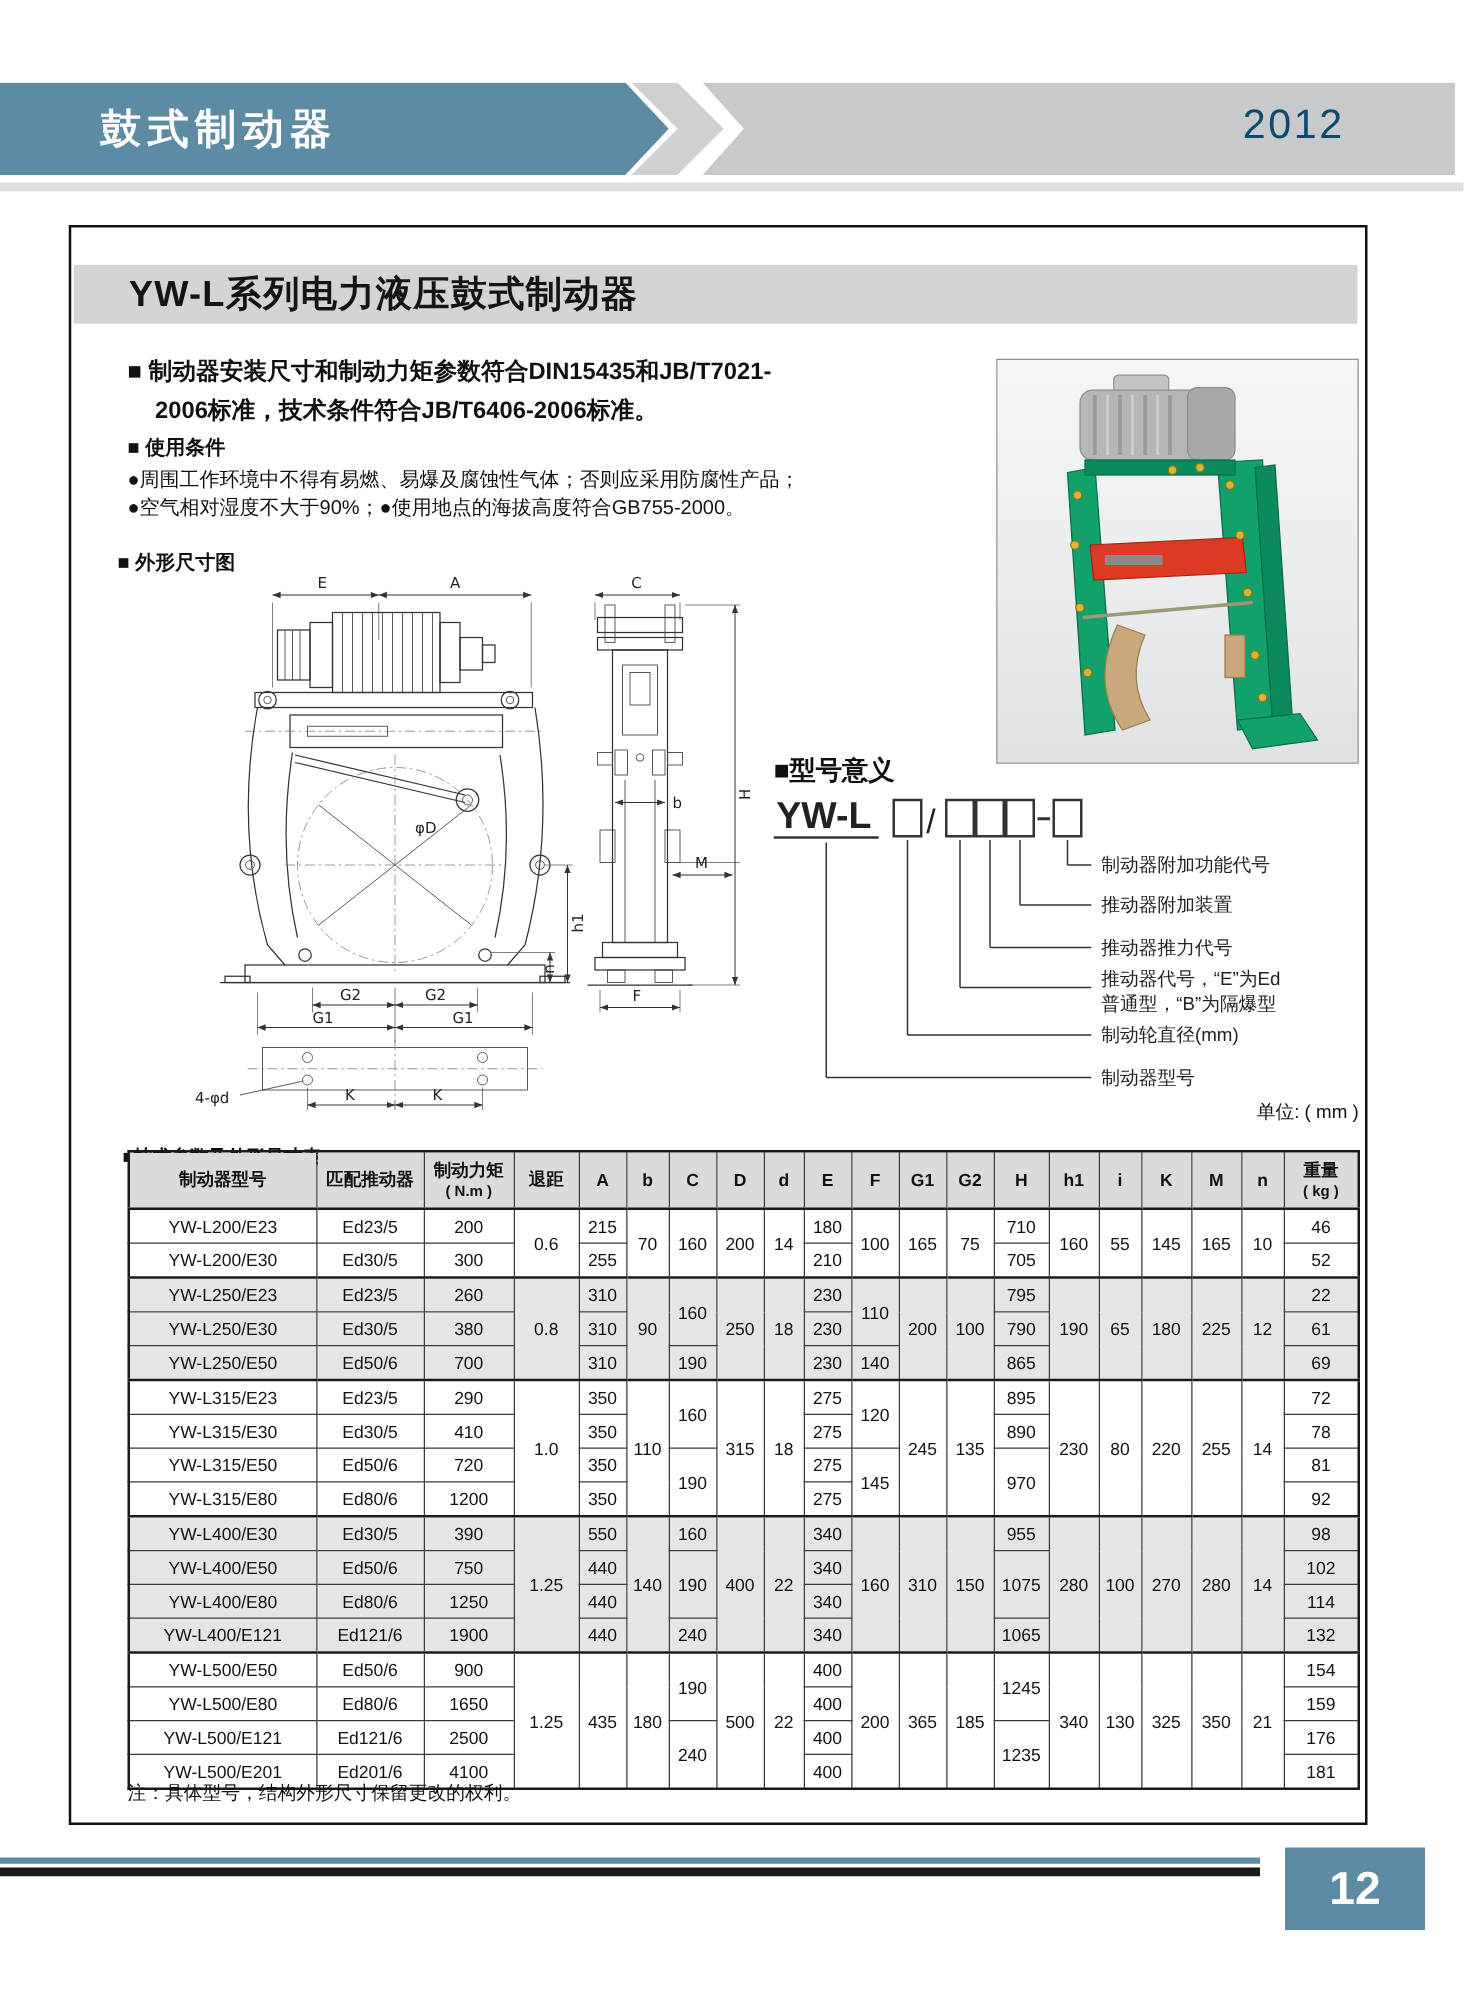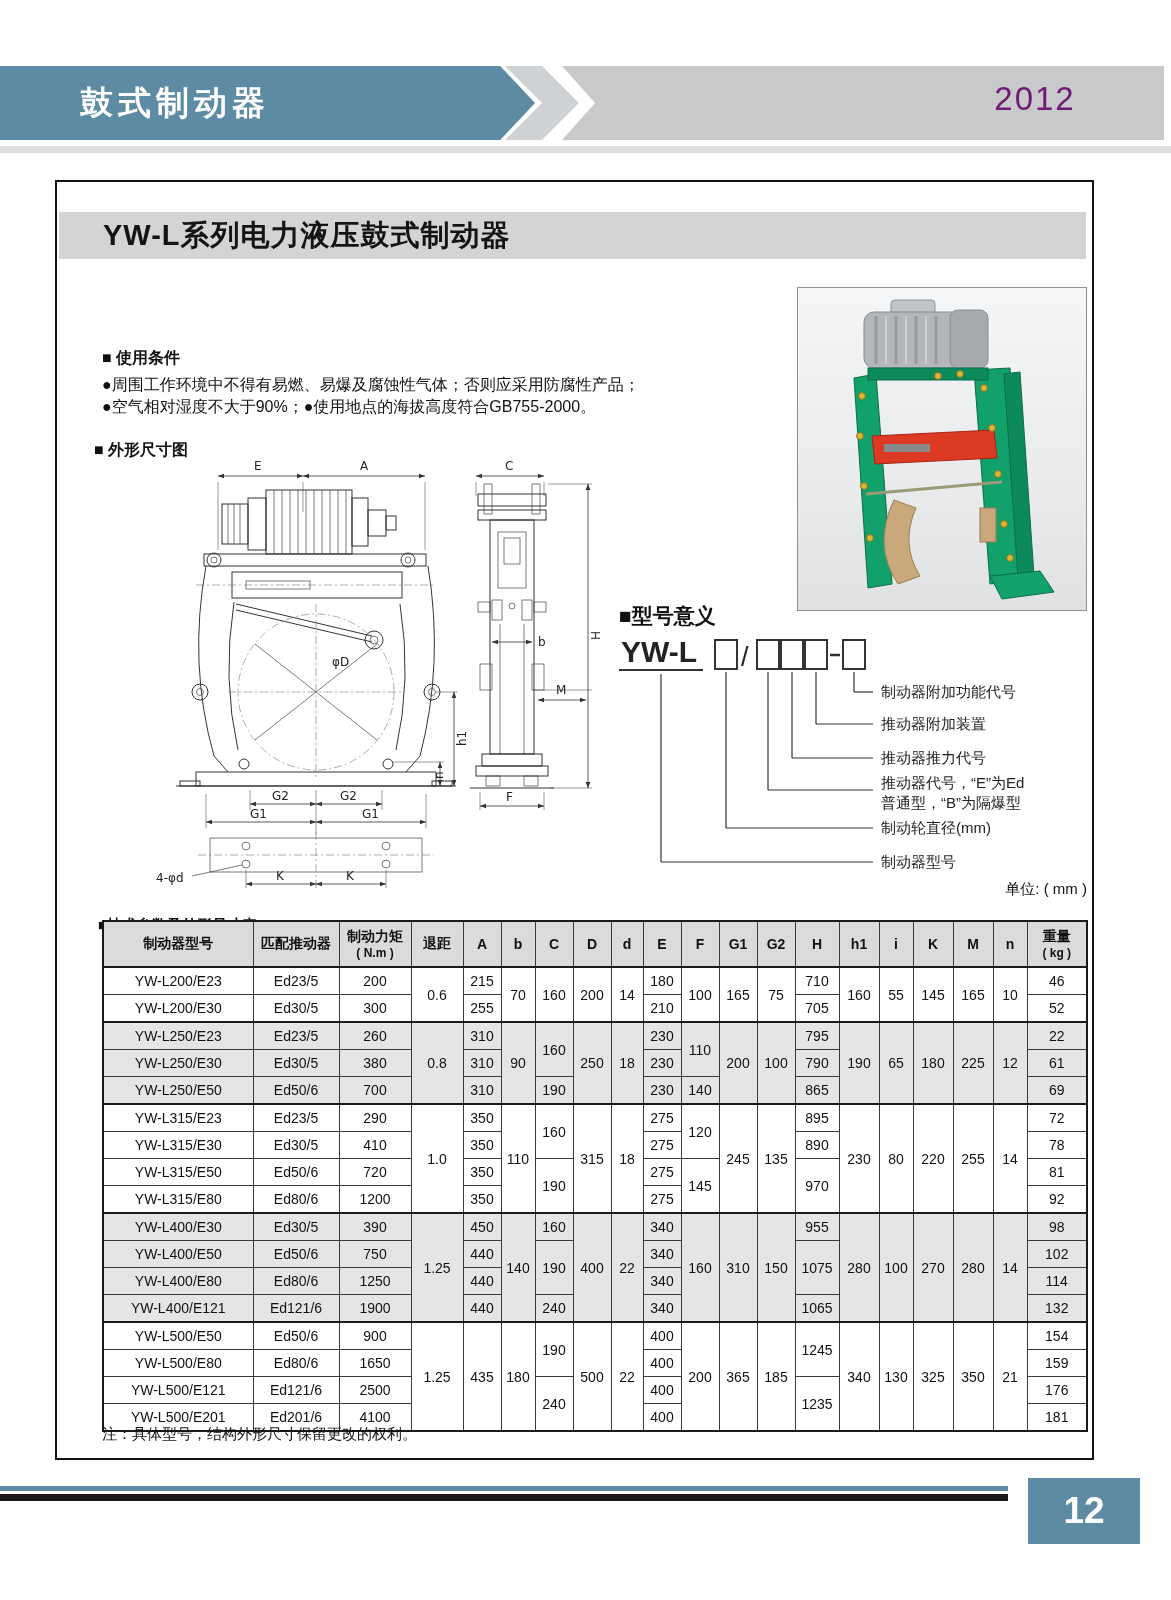--- a/index.html
+++ b/index.html
@@ -7,21 +7,21 @@
         font-family:"Liberation Sans","DejaVu Sans",sans-serif;color:#1a1a1a;}
   
   .banner-teal{position:absolute;left:0;top:66px;width:535px;height:74px;background:#5d8ba4;
     clip-path:polygon(0 0,93.5% 0,100% 50%,93.5% 100%,0 100%);display:flex;align-items:center;}
   .banner-teal span{margin-left:80px;color:#fff;font-size:33px;font-weight:bold;letter-spacing:5px;}
   .banner-chev{position:absolute;left:505px;top:66px;width:74px;height:74px;background:#cfd2d4;
     clip-path:polygon(0 0,50% 0,100% 50%,50% 100%,0 100%,50% 50%);}
   .banner-gray{position:absolute;left:562px;top:66px;width:602px;height:74px;background:#c7c9cb;
     clip-path:polygon(0 0,100% 0,100% 100%,0 100%,5.5% 50%);}
   .banner-year{position:absolute;left:985px;top:80px;width:100px;text-align:center;
-    font-size:33px;color:#701a75;letter-spacing:2px;}
+    font-size:33px;color:#0c4a6e;letter-spacing:2px;}
   .banner-underline{position:absolute;left:0;top:146px;width:1171px;height:7px;background:#dcdedf;}
   
   .main-box{position:absolute;left:55px;top:180px;width:1035px;height:1276px;
     border:2px solid #111;background:#fff;}
   .title-bar{position:absolute;left:2px;top:30px;width:1027px;height:47px;background:#d2d4d6;
     display:flex;align-items:center;}
   .title-bar span{margin-left:44px;font-size:29px;font-weight:bold;letter-spacing:1px;color:#141414;}
   .intro{position:absolute;left:45px;top:100px;font-size:19px;font-weight:bold;line-height:31px;color:#111;}
   .intro .l2{padding-left:22px;}
   .h-bullet{position:absolute;font-size:16px;font-weight:bold;color:#111;}
@@ -73,20 +73,24 @@
   <div class="banner-gray"></div>
   <div class="banner-year">2012</div>
   <div class="banner-underline"></div>
 
   <div class="main-box">
 
     <div class="title-bar">
       <span>YW-L系列电力液压鼓式制动器</span>
     </div>
 
+    <div class="intro">
+      <div>■ 制动器安装尺寸和制动力矩参数符合DIN15435和JB/T7021-</div>
+      <div class="l2">2006标准，技术条件符合JB/T6406-2006标准。</div>
+    </div>
 
     <div class="h-bullet" style="left:45px;top:166px;">■ 使用条件</div>
 
     <div class="cond">
       <div>●周围工作环境中不得有易燃、易爆及腐蚀性气体；否则应采用防腐性产品；</div>
       <div>●空气相对湿度不大于90%；●使用地点的海拔高度符合GB755-2000。</div>
     </div>
 
     <div class="h-bullet" style="left:37px;top:258px;text-align:right;">■ 外形尺寸图</div>
 
@@ -536,21 +540,21 @@
             <td>1200</td>
             <td>350</td>
             <td>275</td>
             <td>92</td>
           </tr>
           <tr class="shade gstart">
             <td>YW-L400/E30</td>
             <td>Ed30/5</td>
             <td>390</td>
             <td rowspan="4">1.25</td>
-            <td>450</td>
+            <td>550</td>
             <td rowspan="4">140</td>
             <td>160</td>
             <td rowspan="4">400</td>
             <td rowspan="4">22</td>
             <td>340</td>
             <td rowspan="4">160</td>
             <td rowspan="4">310</td>
             <td rowspan="4">150</td>
             <td>955</td>
             <td rowspan="4">280</td>

